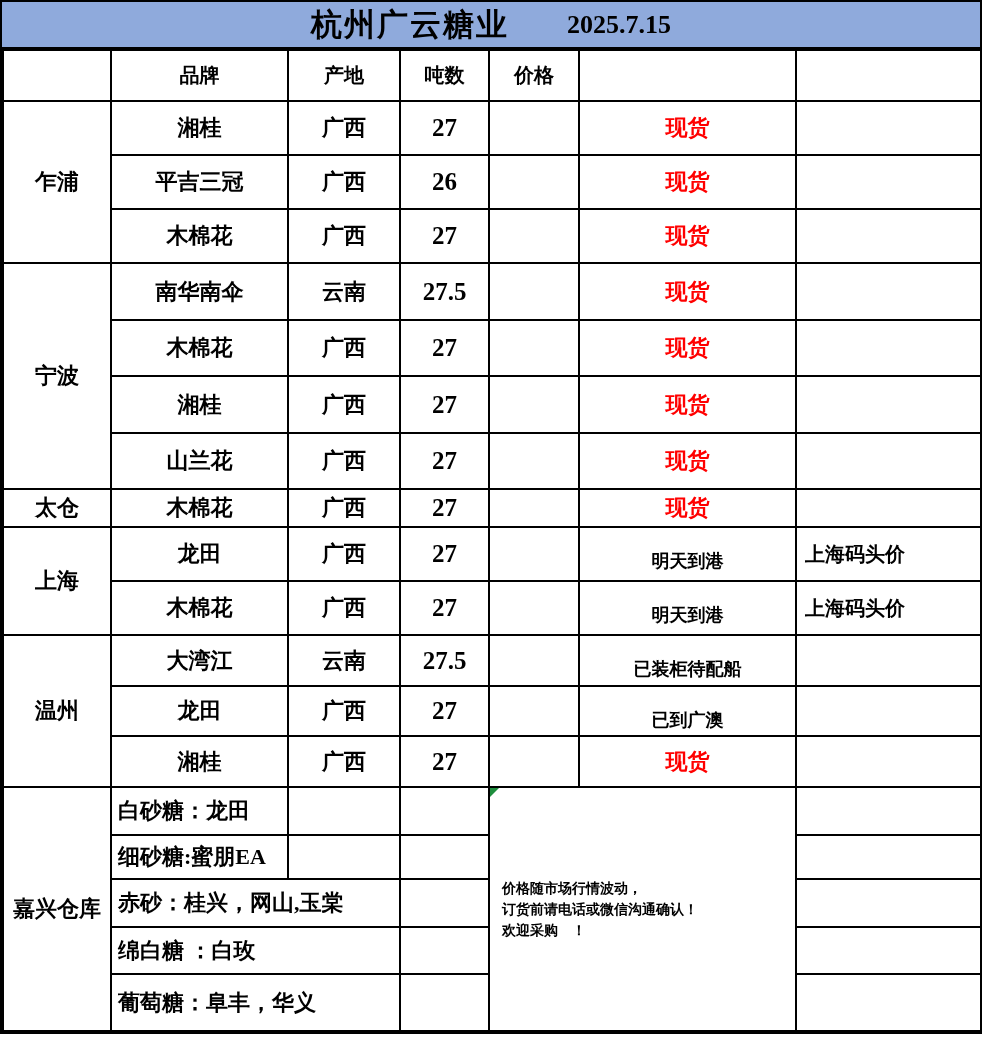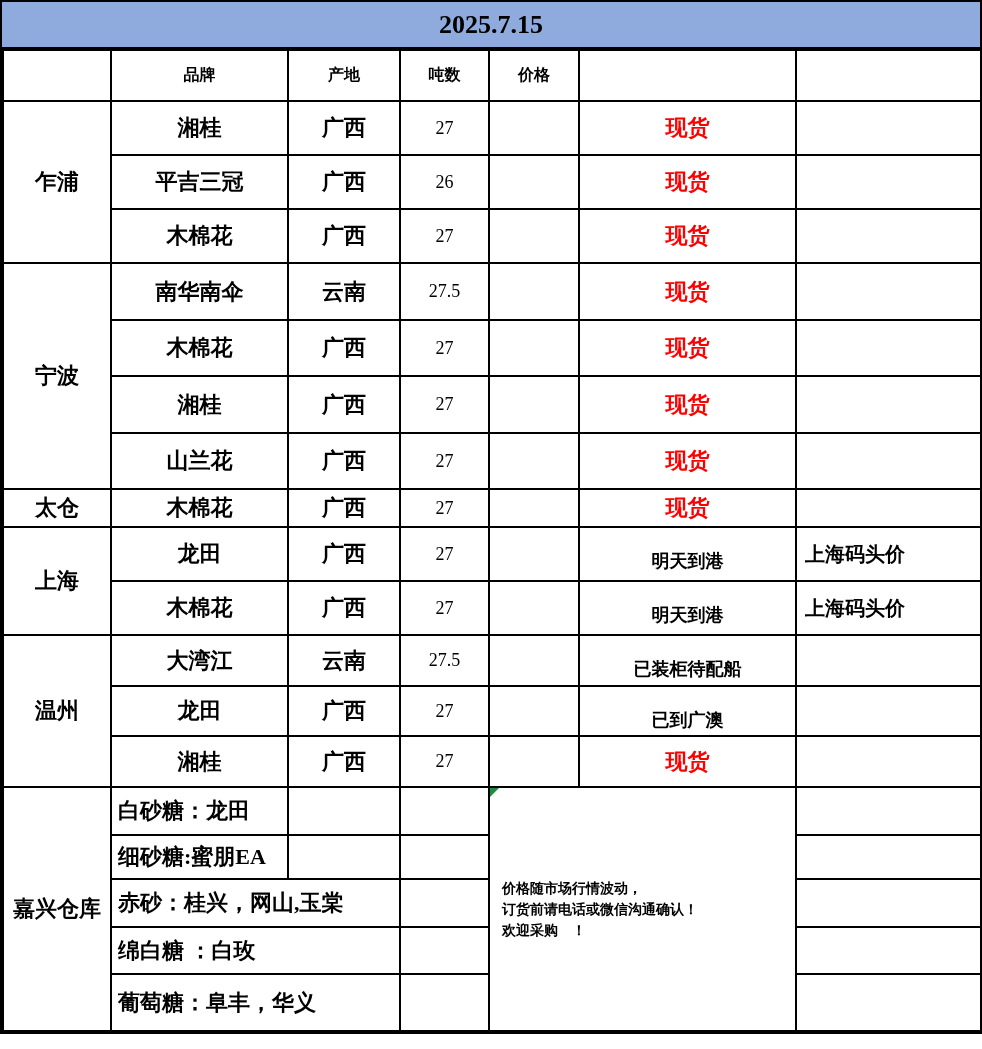--- a/index.html
+++ b/index.html
@@ -5,37 +5,38 @@
   html,body{margin:0;padding:0;background:#fff;}
   body{width:982px;font-family:"Liberation Serif","DejaVu Serif",serif;color:#000;}
   .sheet{width:978px;border:2px solid #000;}
   .banner{height:45px;display:flex;align-items:center;justify-content:center;gap:58px;
           border-bottom:2px solid #000;}
   .banner .title{font-size:31px;font-weight:bold;letter-spacing:2px;}
   .banner .date{font-size:26px;font-weight:bold;font-family:"Liberation Serif",serif;}
   table{border-collapse:collapse;table-layout:fixed;width:100%;}
   td,th{border:2px solid #000;padding:0;overflow:hidden;vertical-align:middle;
         text-align:center;font-size:22px;font-weight:bold;}
-  th{font-size:16px;}
-  td.num{font-weight:normal;font-size:18px;font-family:"Liberation Serif",serif;}
+  th{font-size:20px;}
+  td.num{font-weight:bold;font-size:25px;font-family:"Liberation Serif",serif;}
   td.region{font-size:22px;}
   td.spot{color:var(--spot,#FF0000);font-size:22px;}
   td.eta{vertical-align:top;font-size:18px;padding-top:21px;}
   td.note-text{text-align:left;padding-left:8px;font-size:20px;margin-left:22px;}
   td.wh-label{text-align:left;padding-left:6px;font-size:22px;font-family:Liberation Serif, serif;}
   td.notice{position:relative;text-align:left;vertical-align:middle;padding-left:12px;
             font-size:14px;line-height:1.5;}
   .corner-marker{position:absolute;top:0;left:0;width:0;height:0;
             border-top:9px solid var(--marker,#1E8E3E);border-right:9px solid transparent;}
 </style>
 </head>
 <body>
 
 <div class="sheet">
   <div class="banner" id="banner" style="background: rgb(143, 170, 220);">
+    <span class="title">杭州广云糖业</span>
     <span class="date">2025.7.15</span>
   </div>
   <table>
     <colgroup>
       <col style="width:108px">
         <col style="width:177px">
         <col style="width:112px">
       <col style="width:89px">
         <col style="width:90px">
         <col style="width:217px">

